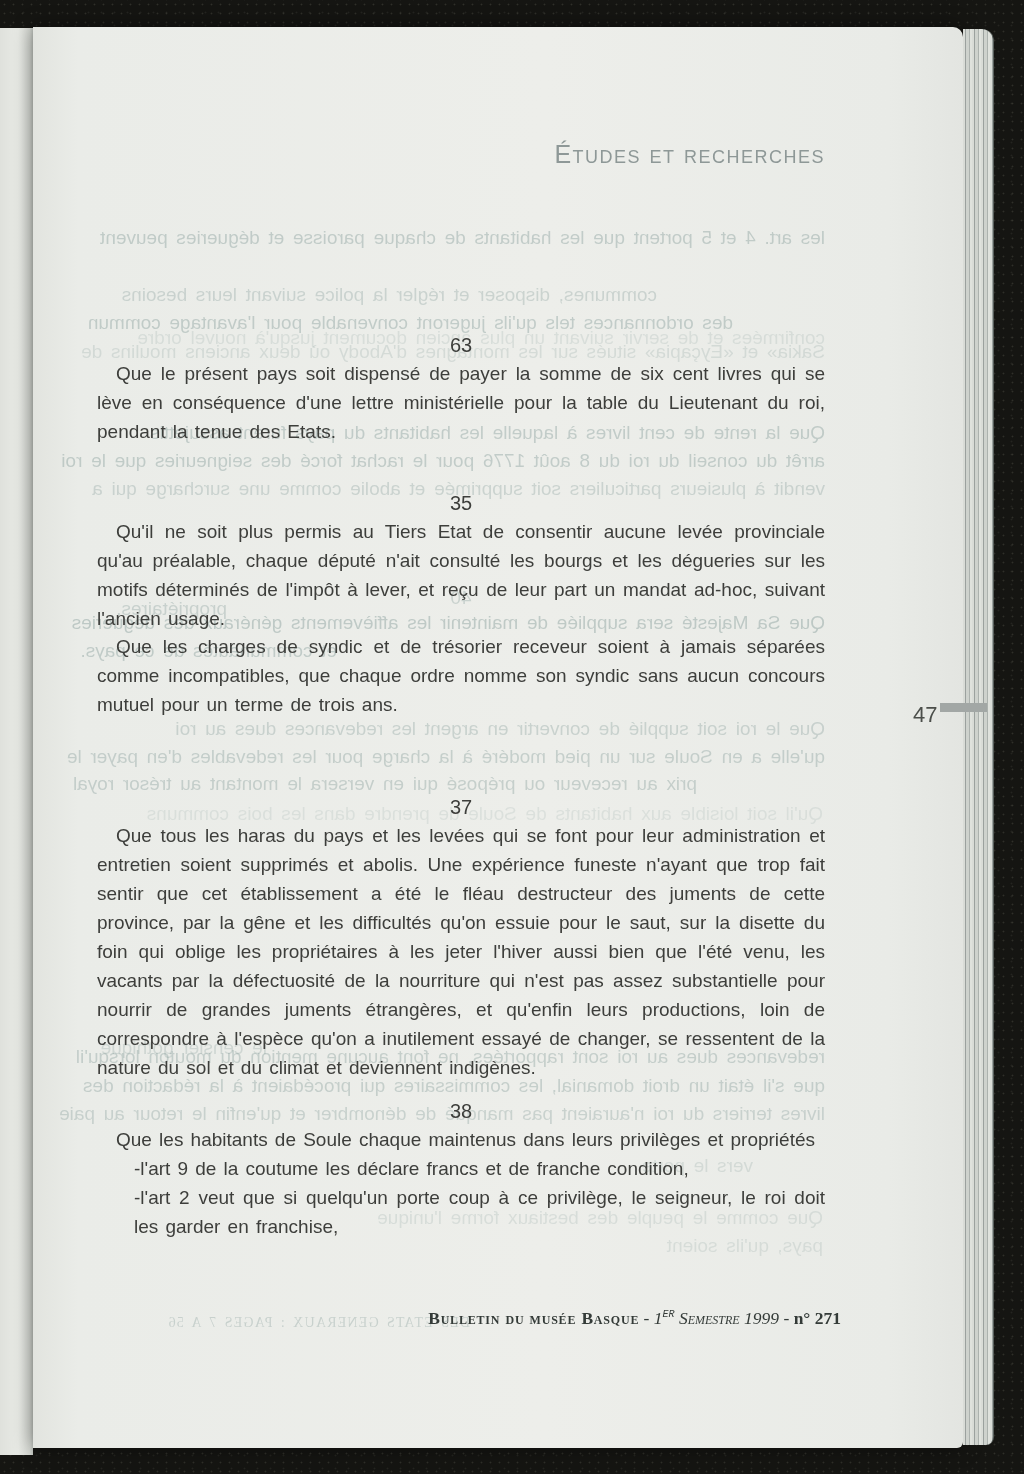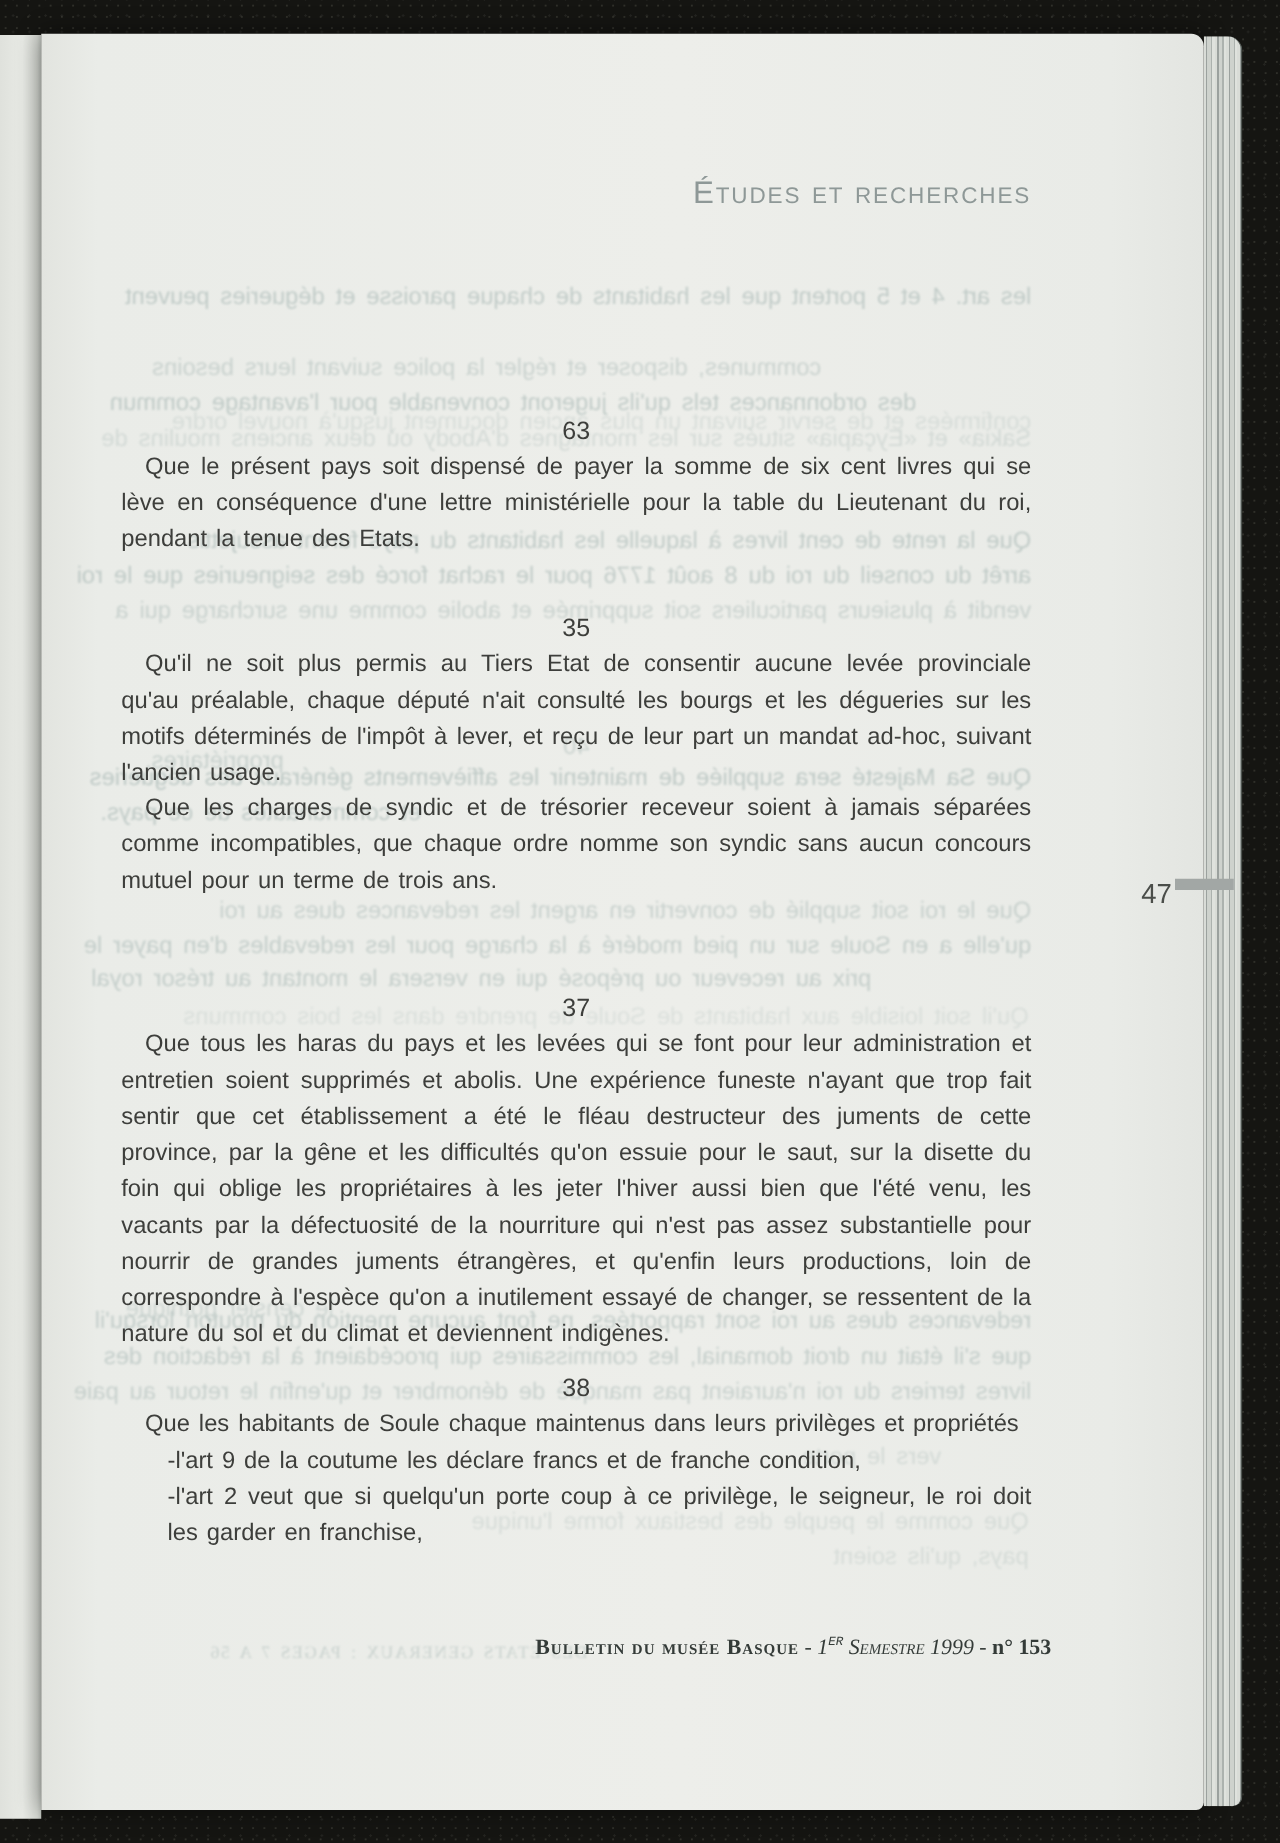--- a/index.html
+++ b/index.html
@@ -131,21 +131,21 @@
   <section class="sec" style="top: 1070px;">
     <div class="sec-num">38</div>
     <div class="sec-body">
           <div class="block-line">Que les habitants de Soule chaque maintenus dans leurs privilèges et propriétés</div>
           <div class="block-item">-l'art 9 de la coutume les déclare francs et de franche condition,</div>
           <div class="block-item">-l'art 2 veut que si quelqu'un porte coup à ce privilège, le seigneur, le roi doit les garder en franchise,</div>
         </div>
   </section>
 </div>
 
-  <div class="footer"><span class="f-journal">Bulletin du musée Basque</span><span class="f-sep"> - </span><span class="f-sem"><span>1</span><sup>er</sup><span> Semestre 1999</span></span><span class="f-sep"> - </span><span class="f-issue">n° 153</span>
+  <div class="footer"><span class="f-journal">Bulletin du musée Basque</span><span class="f-sep"> - </span><span class="f-sem"><span>1</span><sup>er</sup><span> Semestre 1999</span></span><span class="f-sep"> - </span><span class="f-issue">n° 271</span>
   </div>
 </div>
 
 <div class="page-stack"></div>
 
 <div class="margin-marker">
   <span class="page-num">47</span>
   <span class="marker-bar"></span>
 </div>
 

